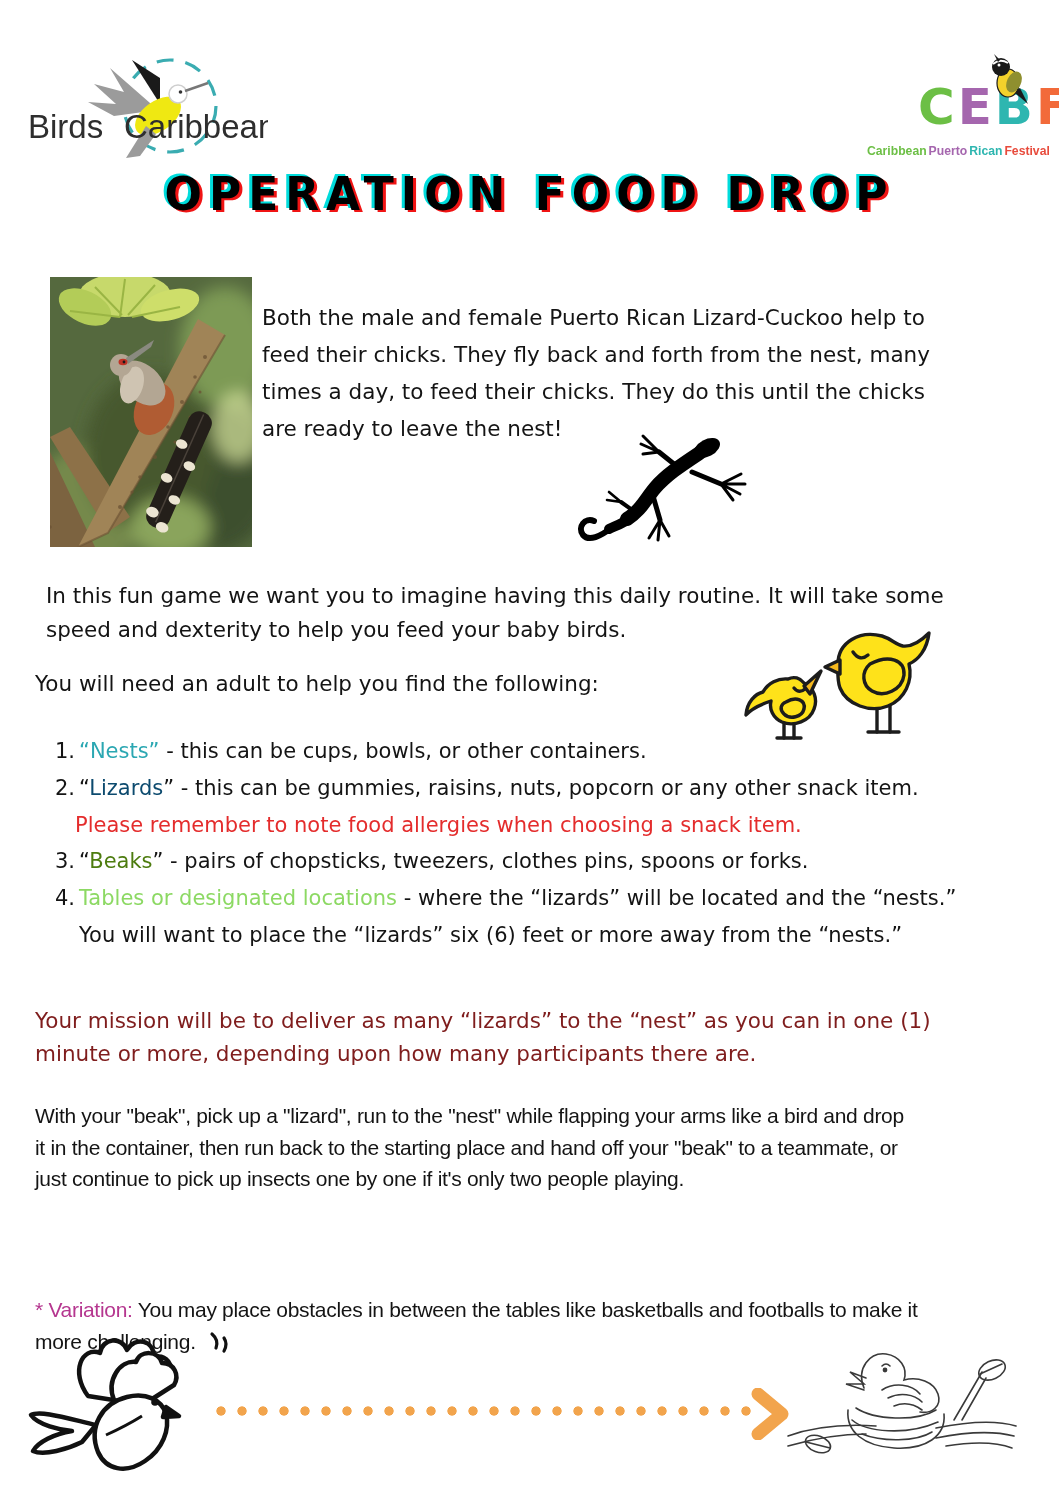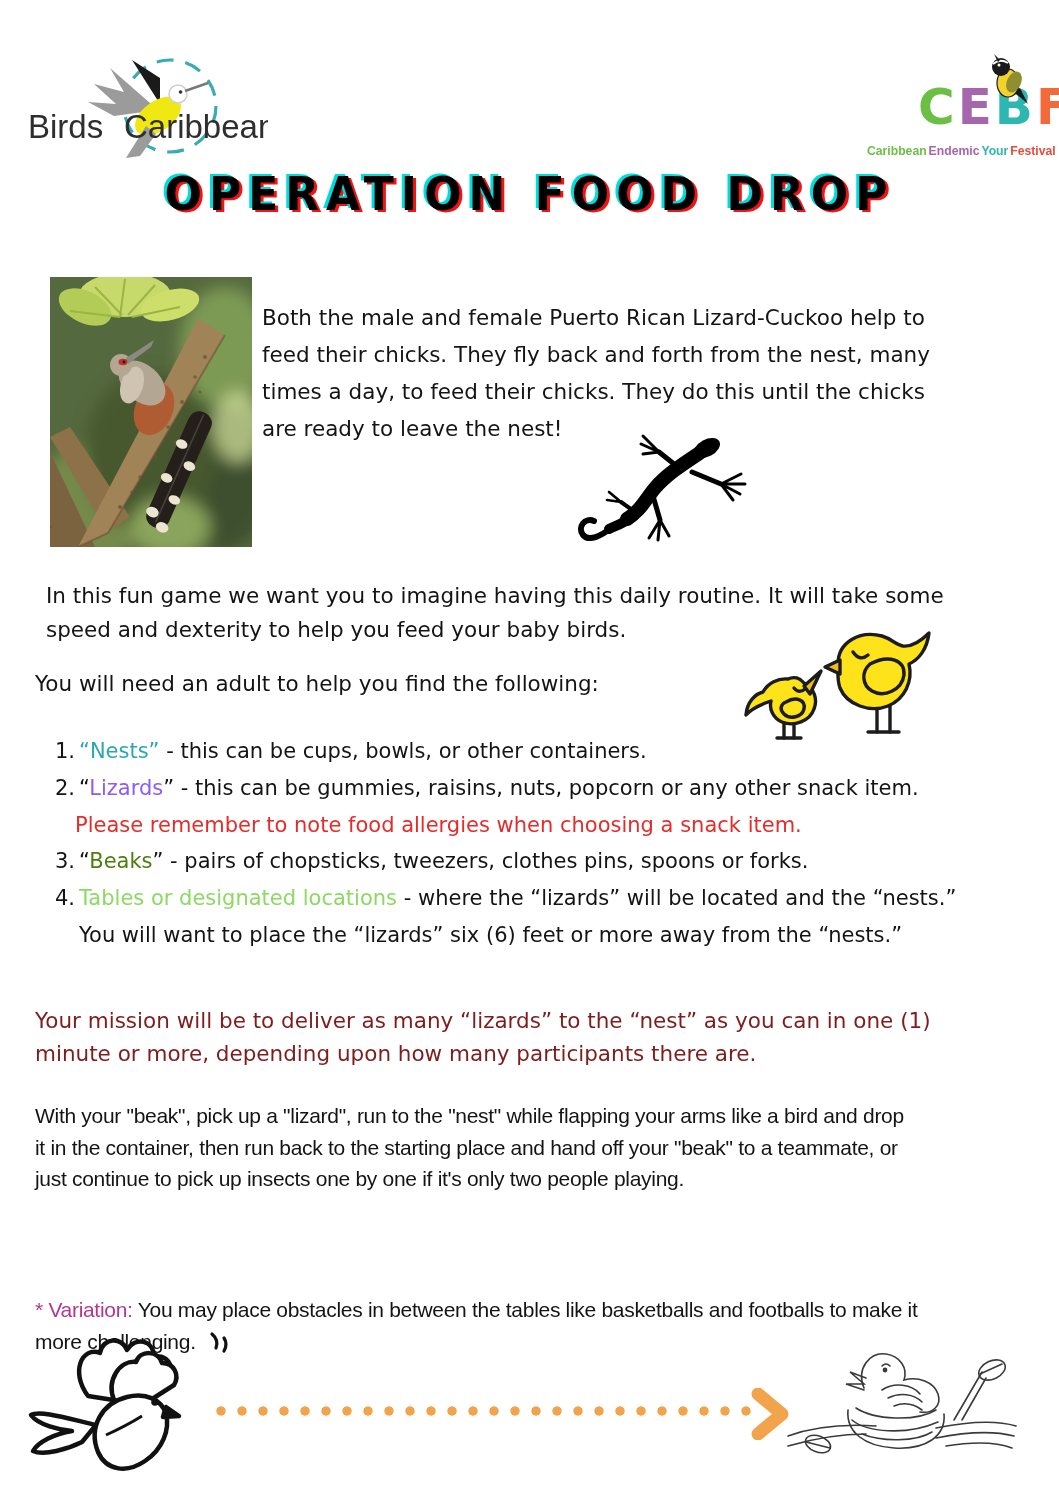--- a/index.html
+++ b/index.html
@@ -90,21 +90,21 @@
     <svg class="cebf-bird" width="46" height="52" viewBox="0 0 46 52">
       <path d="M26,38 L40,50 L32,34 Z" fill="#1a1a1a"></path>
       <ellipse cx="20" cy="29" rx="11" ry="14" fill="#f3d22b" stroke="#1a1a1a" stroke-width="1.2"></ellipse>
       <ellipse cx="26" cy="28" rx="7" ry="11" transform="rotate(25 26 28)" fill="#8f8f2f"></ellipse>
       <circle cx="13" cy="13" r="9" fill="#1a1a1a"></circle>
       <path d="M5,10 Q12,4 20,9" stroke="#ffffff" stroke-width="2" fill="none"></path>
       <path d="M12,6 L6,0 L10,8 Z" fill="#1a1a1a"></path>
       <circle cx="11" cy="11" r="1.5" fill="#ffffff"></circle>
     </svg>
     <div class="cebf-sub">
-      <span style="color: rgb(108, 191, 69);">Caribbean</span><span style="color: rgb(165, 102, 174);">Endemic</span><span style="color: rgb(46, 182, 176);">Your</span><span style="color: rgb(232, 75, 60);">Festival</span>
+      <span style="color: rgb(108, 191, 69);">Caribbean</span><span style="color: rgb(165, 102, 174);">Puerto</span><span style="color: rgb(46, 182, 176);">Rican</span><span style="color: rgb(232, 75, 60);">Festival</span>
     </div>
   </div>
 
   <div class="abs title">OPERATION FOOD DROP</div>
 
   <svg class="abs photo" viewBox="0 0 202 270">
     <defs>
         <filter id="blur8">
           <feGaussianBlur stdDeviation="8"></feGaussianBlur>
         </filter>
@@ -207,21 +207,21 @@
     </g>
   </svg>
 
   <div class="abs comic list">
     <div class="list-row nowrap">
       <span class="list-num">1.</span>
       <span><span style="color: rgb(43, 167, 178);">“Nests”</span><span> - this can be cups, bowls, or other containers.</span></span>
     </div>
     <div class="list-row nowrap">
       <span class="list-num">2.</span>
-      <span><span> “</span><span style="color: #8b5cf6;">Lizards</span><span>” - this can be gummies, raisins, nuts, popcorn or any other snack item.</span></span>
+      <span><span> “</span><span style="color: #0c4a6e;">Lizards</span><span>” - this can be gummies, raisins, nuts, popcorn or any other snack item.</span></span>
     </div>
     <div class="list-note nowrap" style="color: rgb(228, 44, 44);">Please remember to note food allergies when choosing a snack item.</div>
     <div class="list-row nowrap">
       <span class="list-num">3.</span>
       <span><span> “</span><span style="color: #4d7c0f;">Beaks</span><span>” - pairs of chopsticks, tweezers, clothes pins, spoons or forks.</span></span>
     </div>
     <div class="list-row nowrap">
       <span class="list-num">4.</span>
       <span><span style="color: rgb(140, 217, 99);">Tables or designated locations</span><span> - where the “lizards” will be located and the “nests.”</span></span>
     </div>

